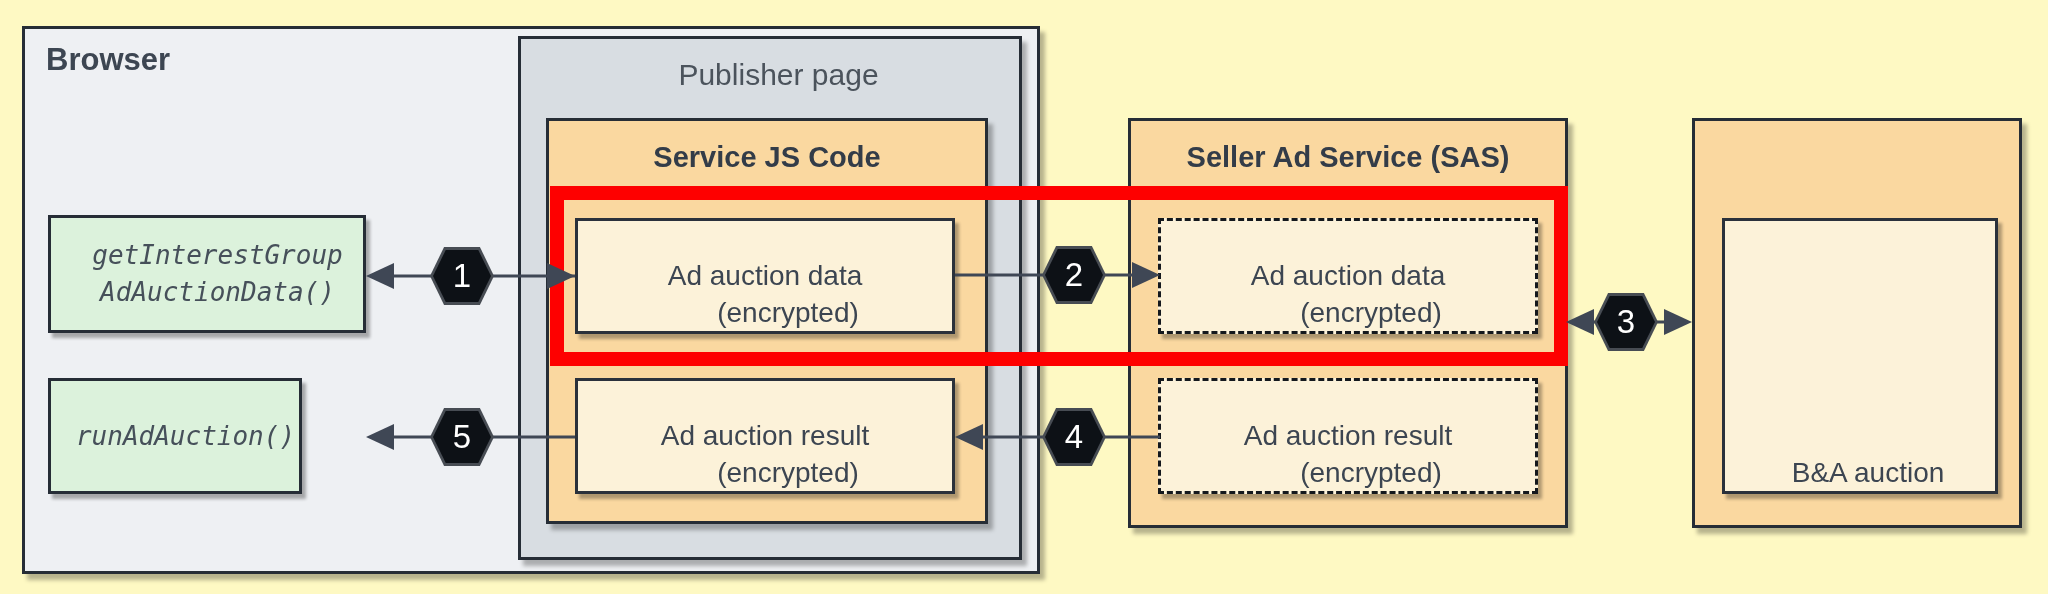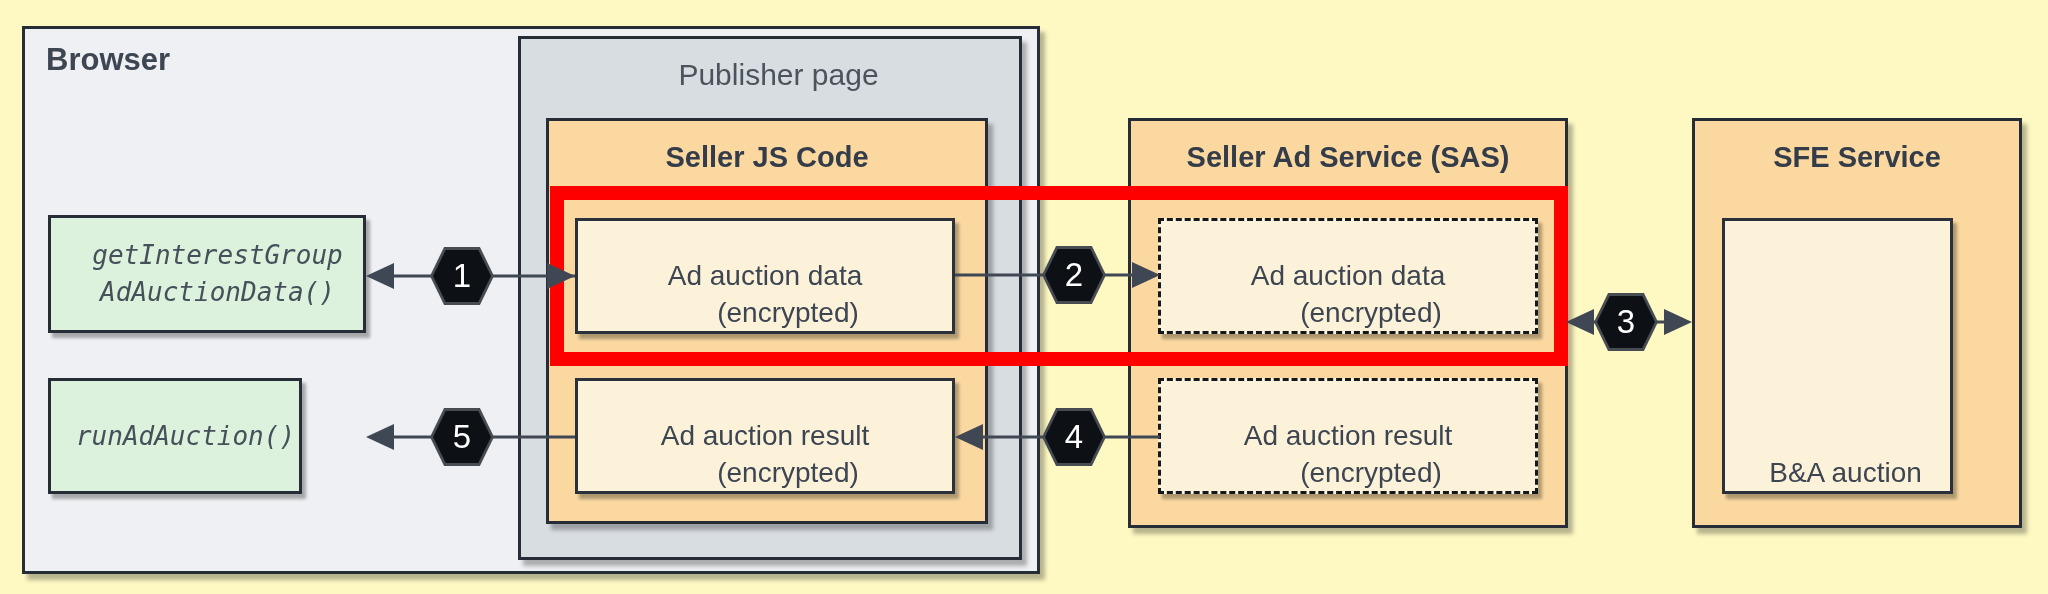--- a/index.html
+++ b/index.html
@@ -28,21 +28,21 @@
     box-shadow:4px 5px 3px rgba(0,0,0,0.3);
     display:flex;flex-direction:column;align-items:center;justify-content:flex-end;
     font-size:28px;line-height:37px;color:#3c4551;text-align:center;
   }
   .item .sub{margin-left:46px;}
   .dashed{border:3px dashed #14181d;}
   .js-data{left:575px;top:218px;width:380px;height:116px;}
   .js-result{left:575px;top:378px;width:380px;height:116px;}
   .sas-data{left:1158px;top:218px;width:380px;height:116px;}
   .sas-result{left:1158px;top:378px;width:380px;height:116px;}
-  .ba-box{left:1722px;top:218px;width:231px;height:276px;padding-left:16px;}
+  .ba-box{left:1722px;top:218px;width:276px;height:276px;padding-left:16px;}
   .api-box{
     background:#dcf2dc;border:3px solid #262d36;
     box-shadow:4px 5px 3px rgba(0,0,0,0.3);
     display:flex;flex-direction:column;align-items:center;justify-content:center;
     font-family:"DejaVu Sans Mono","Liberation Mono",monospace;
     font-style:italic;font-size:26px;line-height:37px;color:#46505a;text-align:center;padding-left:21px;
   }
   .api-get{left:48px;top:215px;width:318px;height:118px;}
   .api-run{left:48px;top:378px;width:254px;height:116px;}
   .red-rect{
@@ -72,27 +72,26 @@
 
 <div class="canvas">
 
   <div class="abs panel browser"></div>
   <div class="abs browser-label">Browser</div>
 
   <div class="abs panel publisher"></div>
   <div class="abs publisher-label">Publisher page</div>
 
   <div class="abs panel seller-js"></div>
-  <div class="abs svc-title seller-js-title">Seller JS Code</div>
+  <div class="abs svc-title seller-js-title">Service JS Code</div>
 
   <div class="abs panel sas"></div>
   <div class="abs svc-title sas-title">Seller Ad Service (SAS)</div>
 
   <div class="abs panel sfe"></div>
-  <div class="abs svc-title sfe-title">SFE Service</div>
 
   <div class="abs api-box api-get">
     <span>getInterestGroup</span>
     <span>AdAuctionData()</span>
   </div>
   <div class="abs api-box api-run">
     <span>runAdAuction()</span>
   </div>
 
   <div class="abs item js-data">

